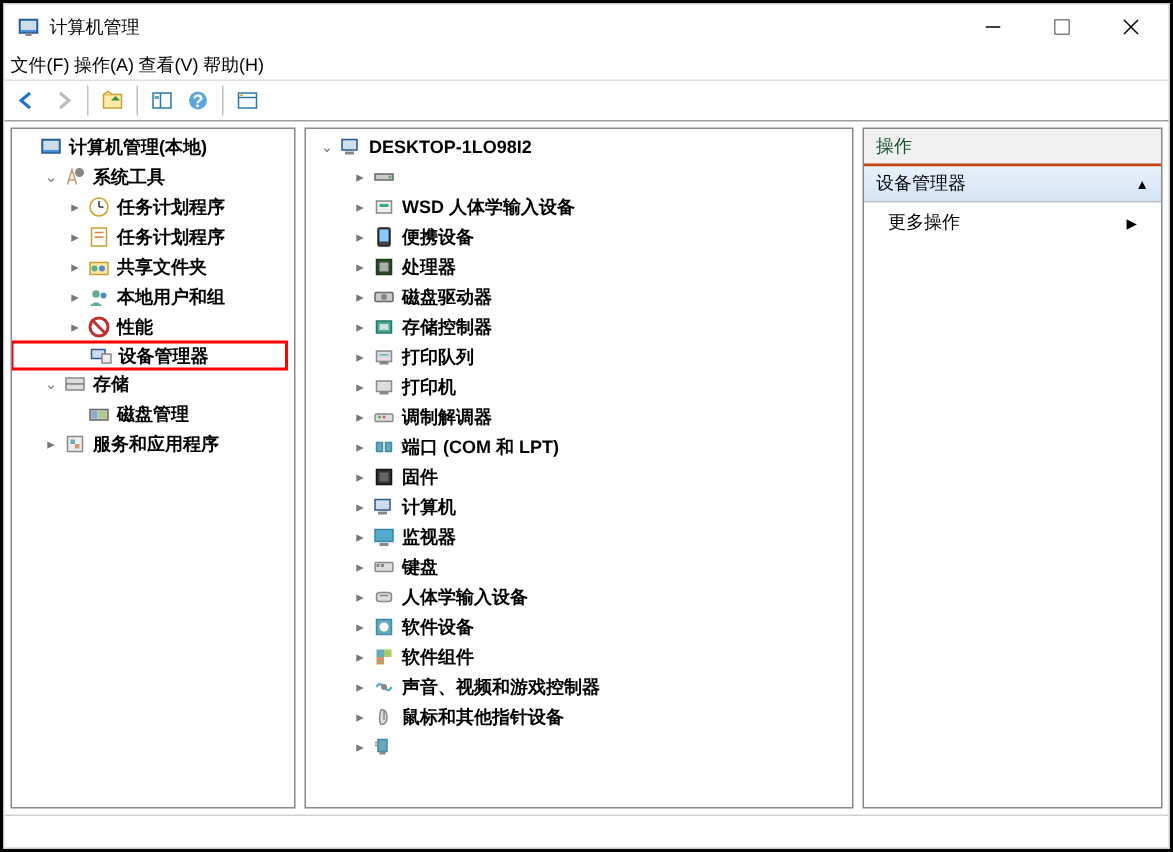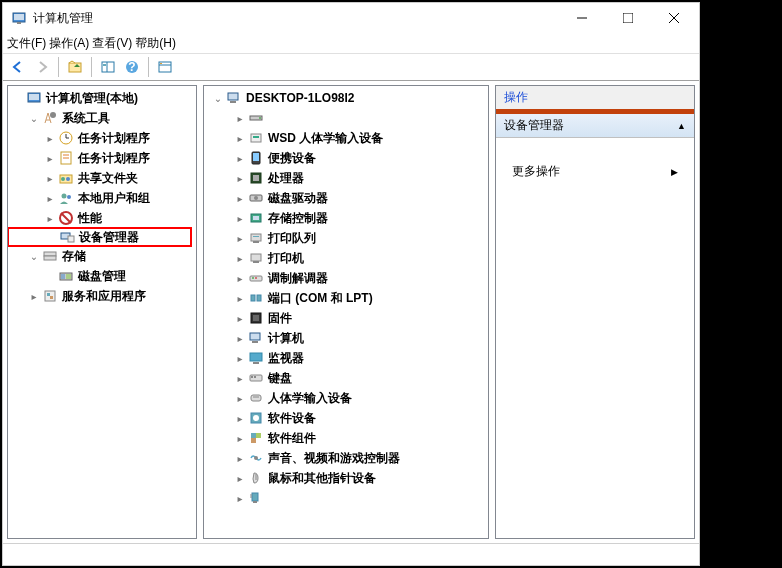--- a/index.html
+++ b/index.html
@@ -1,17 +1,17 @@
 <!DOCTYPE html>
 <html><head>
 <meta charset="utf-8">
 <style>
 * { box-sizing: border-box; margin: 0; padding: 0; font-family: "Microsoft YaHei", "Segoe UI", sans-serif; font-size: 12px; }
 body { background: #000; width: 782px; height: 568px; padding: 2px; }
-.window { background: #fff; width: 698px; height: 564px; display: flex; flex-direction: column; border: 1px solid #ccc; }
+.window { background: #fff; width: 778px; height: 564px; display: flex; flex-direction: column; border: 1px solid #ccc; }
 
 .titlebar { display: flex; align-items: center; height: 30px; padding: 0 2px; }
 .titlebar .icon { width: 16px; height: 16px; margin: 0 6px; }
 .titlebar .title { flex: 1; color: #000; }
 .win-btns { display: flex; }
 .win-btn { width: 46px; height: 30px; display: flex; align-items: center; justify-content: center; color: #000; }
 
 .menubar { display: flex; height: 20px; padding: 0 4px; gap: 3px; align-items: center; }
 .menubar span { color: #000; cursor: default; }
 
@@ -31,23 +31,23 @@
 .exp.blank { visibility: hidden; }
 .nicon { width: 16px; height: 16px; margin-right: 4px; flex-shrink: 0; }
 .nlabel { color: #000; font-weight: bold; }
 .node.highlight { border: 2px solid #ff0000; margin: -1px 4px -1px -1px; }
 .ind0 { padding-left: 4px; }
 .ind1 { padding-left: 20px; }
 .ind2 { padding-left: 36px; }
 .mid .ind0 { padding-left: 8px; }
 .mid .ind1 { padding-left: 30px; }
 
-.actions-header { background: #f0f0f0; border-bottom: 5px solid #c2410c; padding: 3px 8px; color: #1d4ed8; }
+.actions-header { background: #f0f0f0; border-bottom: 2px solid #c2410c; padding: 3px 8px; color: #14532d; }
 .action-section { background: linear-gradient(#e8f0fa, #d4e4f4); padding: 3px 8px; display: flex; justify-content: space-between; align-items: center; border-bottom: 1px solid #c0c0c0; }
-.action-item { padding: 5px 16px; display: flex; justify-content: space-between; align-items: center; margin-top: 20px; }
+.action-item { padding: 5px 16px; display: flex; justify-content: space-between; align-items: center; }
 .arrow-icon { font-size: 9px; }
 
 .statusbar { height: 22px; border-top: 1px solid #d0d0d0; }
 
 svg { display: block; }
 </style>
 </head>
 <body>
 
 <div class="window">

